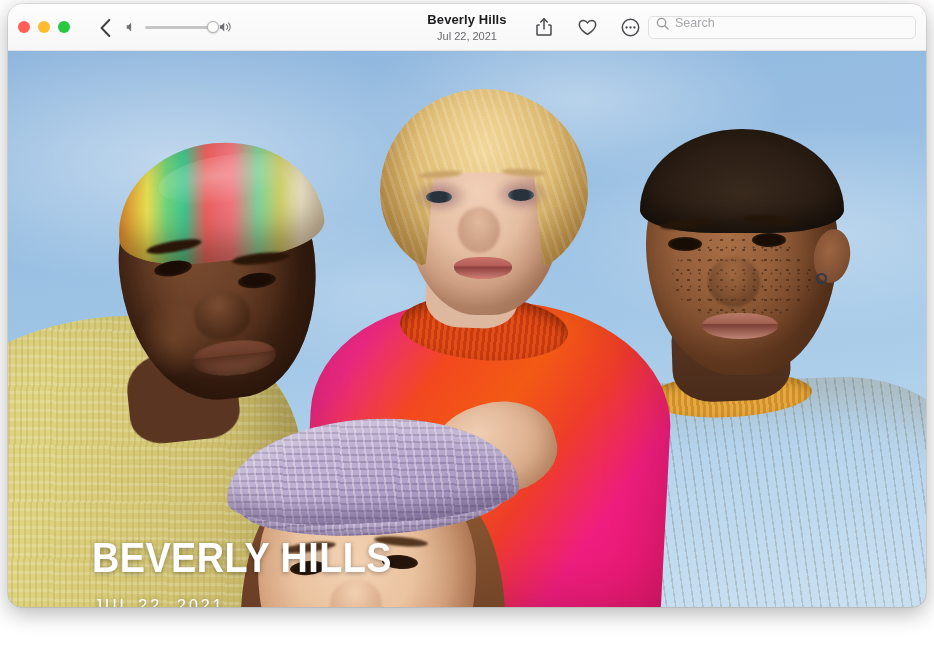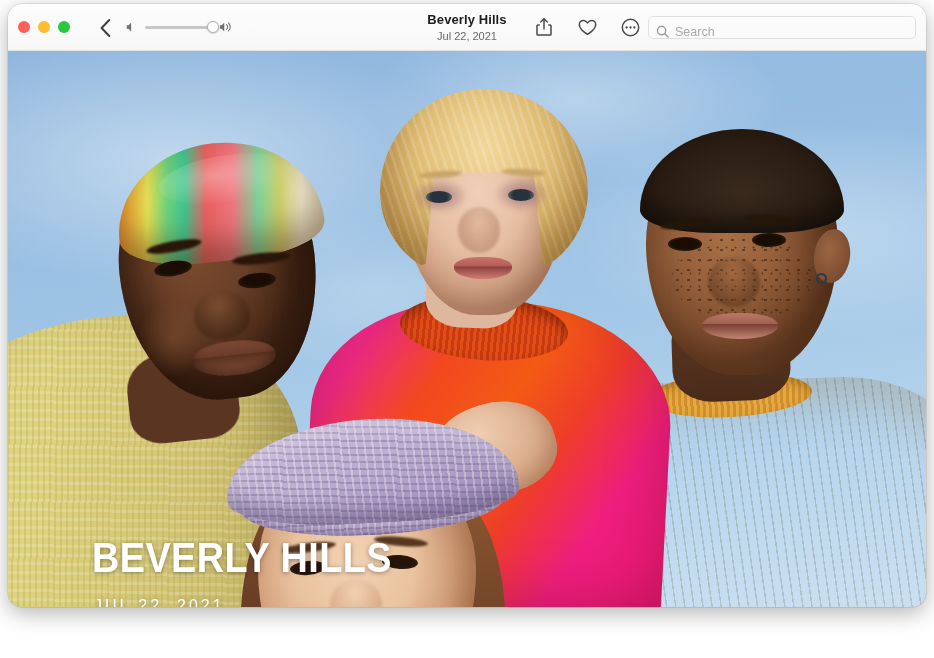--- a/index.html
+++ b/index.html
@@ -80,21 +80,21 @@
     display: flex; align-items: center; gap: 21px;
   }
   .tb-ico { width: 22px; height: 22px; display: flex; align-items: center; justify-content: center; }
 
   #search-field {
     position: absolute; right: 10px; top: 12px;
     width: 268px; height: 23px;
     background: #fbfbfb;
     border: 0.5px solid #e0e0e0;
     border-radius: 5px;
-    display: flex; align-items: flex-end;
+    display: flex; align-items: flex-start;
     padding: 0 7px;
     gap: 6px;
   }
   #search-field .sph {
     font-size: 12.5px; color: #a8a8ad; line-height: 1;
   }
 
   
   #stage {
     position: absolute; left: 0; top: 47px;

